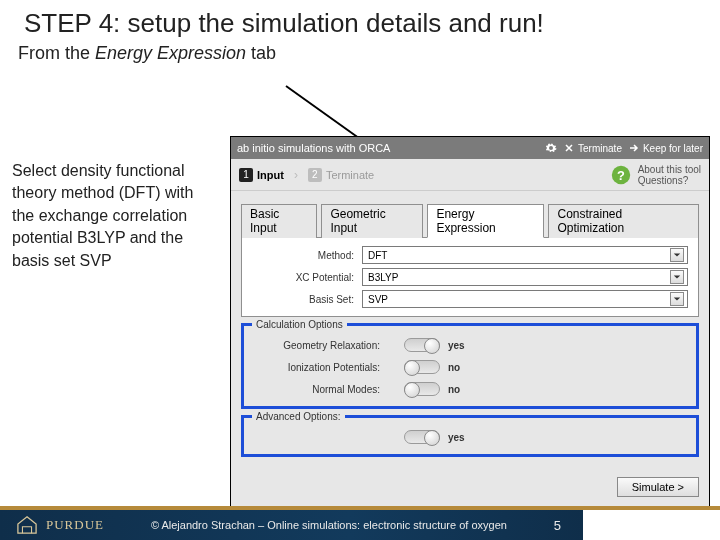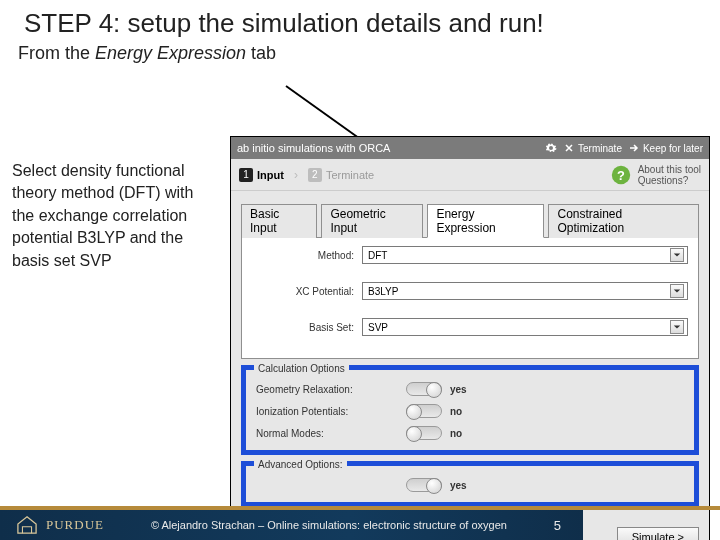--- a/index.html
+++ b/index.html
@@ -28,30 +28,30 @@
   .hint-right { margin-left: auto; display: flex; align-items: center; gap: 6px; }
   .qmark { width: 22px; height: 22px; }
   .hint-links { font-size: 10px; color: #555; line-height: 1.1; }
   .hint-links div { cursor: pointer; }
 
   .page { background: #e7e7e7; padding: 6px 10px 10px 10px; }
   .tabs { display: flex; gap: 4px; margin-top: 6px; }
   .tab { background: #e7e7e7; border: 1px solid #8f8f8f; border-bottom: none; padding: 2px 8px; font-size: 12px; cursor: pointer; position: relative; top: 1px; }
   .tab.active { background: #fff; border-bottom: 1px solid #fff; }
   .tabbody { border: 1px solid #8f8f8f; background: #fff; padding: 8px 10px 4px 10px; }
-  .row { display: flex; align-items: center; margin-bottom: 18px; }
+  .row { display: flex; align-items: center; margin-bottom: 4px; }
   .rlabel { width: 110px; text-align: right; font-size: 10px; color: #333; padding-right: 8px; }
   .select { flex: 1; height: 18px; border: 1px solid #7a7a7a; background: #fff; display: flex; align-items: center; justify-content: space-between; padding: 0 3px 0 5px; font-size: 10px; cursor: pointer; }
   .select .dd { width: 14px; height: 14px; background: linear-gradient(#fafafa,#dcdcdc); border: 1px solid #8a8a8a; display: flex; align-items: center; justify-content: center; }
   .select .dd svg { width: 8px; height: 8px; fill: #333; }
 
-  .fieldset { border: 5px solid #1d4ed8; background: #e7e7e7; margin-top: 6px; padding: 8px 10px 6px 10px; position: relative; }
+  .fieldset { border: 3px solid #1d4ed8; background: #e7e7e7; margin-top: 6px; padding: 8px 10px 6px 10px; position: relative; }
   .legend { position: absolute; top: -7px; left: 8px; background: #e7e7e7; padding: 0 4px; font-size: 10px; color: #333; }
   .trow { display: flex; align-items: center; height: 22px; }
-  .tlabel { width: 150px; text-align: left; font-size: 10px; color: #333; padding-right: 24px; }
+  .tlabel { width: 150px; text-align: right; font-size: 10px; color: #333; padding-right: 24px; }
   .toggle { width: 36px; height: 14px; border-radius: 7px; background: linear-gradient(#cfcfcf,#e9e9e9); border: 1px solid #9a9a9a; position: relative; cursor: pointer; }
   .toggle .knob { position: absolute; top: -1px; width: 16px; height: 16px; border-radius: 50%; background: radial-gradient(circle at 35% 30%, #fff, #cfcfcf); border: 1px solid #8a8a8a; }
   .toggle.on .knob { right: -1px; }
   .toggle.off .knob { left: -1px; }
   .tval { margin-left: 8px; font-size: 10px; font-weight: bold; color: #333; }
 
   .btnrow { display: flex; justify-content: flex-end; padding: 10px 10px 10px 0; margin-left: 26px; }
   .btn { background: linear-gradient(#fafafa,#dedede); border: 1px solid #888; padding: 3px 14px; font-size: 11px; cursor: pointer; }
 
   .footer { position: absolute; left: 0; bottom: 0; width: 583px; height: 30px; background: linear-gradient(90deg, #0f2e4a 0%, #123a5c 60%, #0f2e4a 100%); color: #fff; display: flex; align-items: center; }

